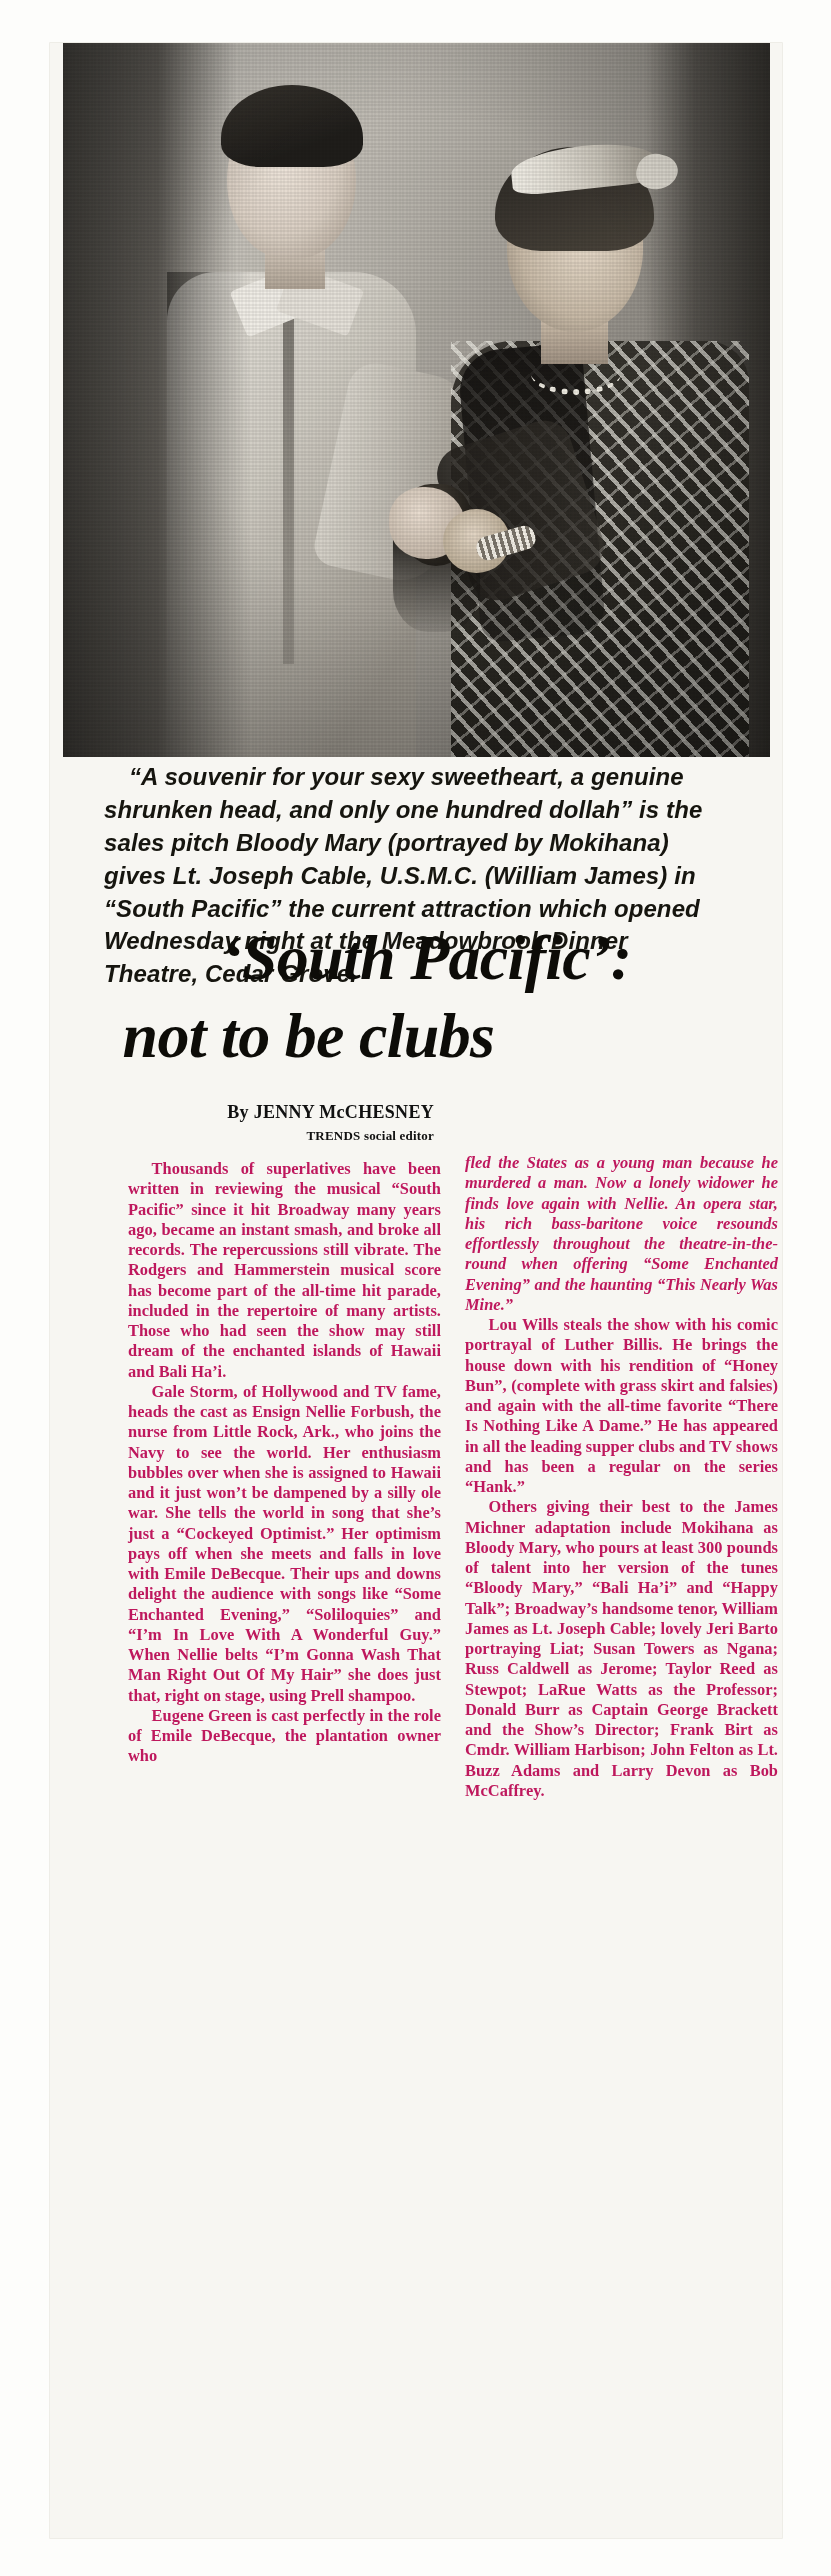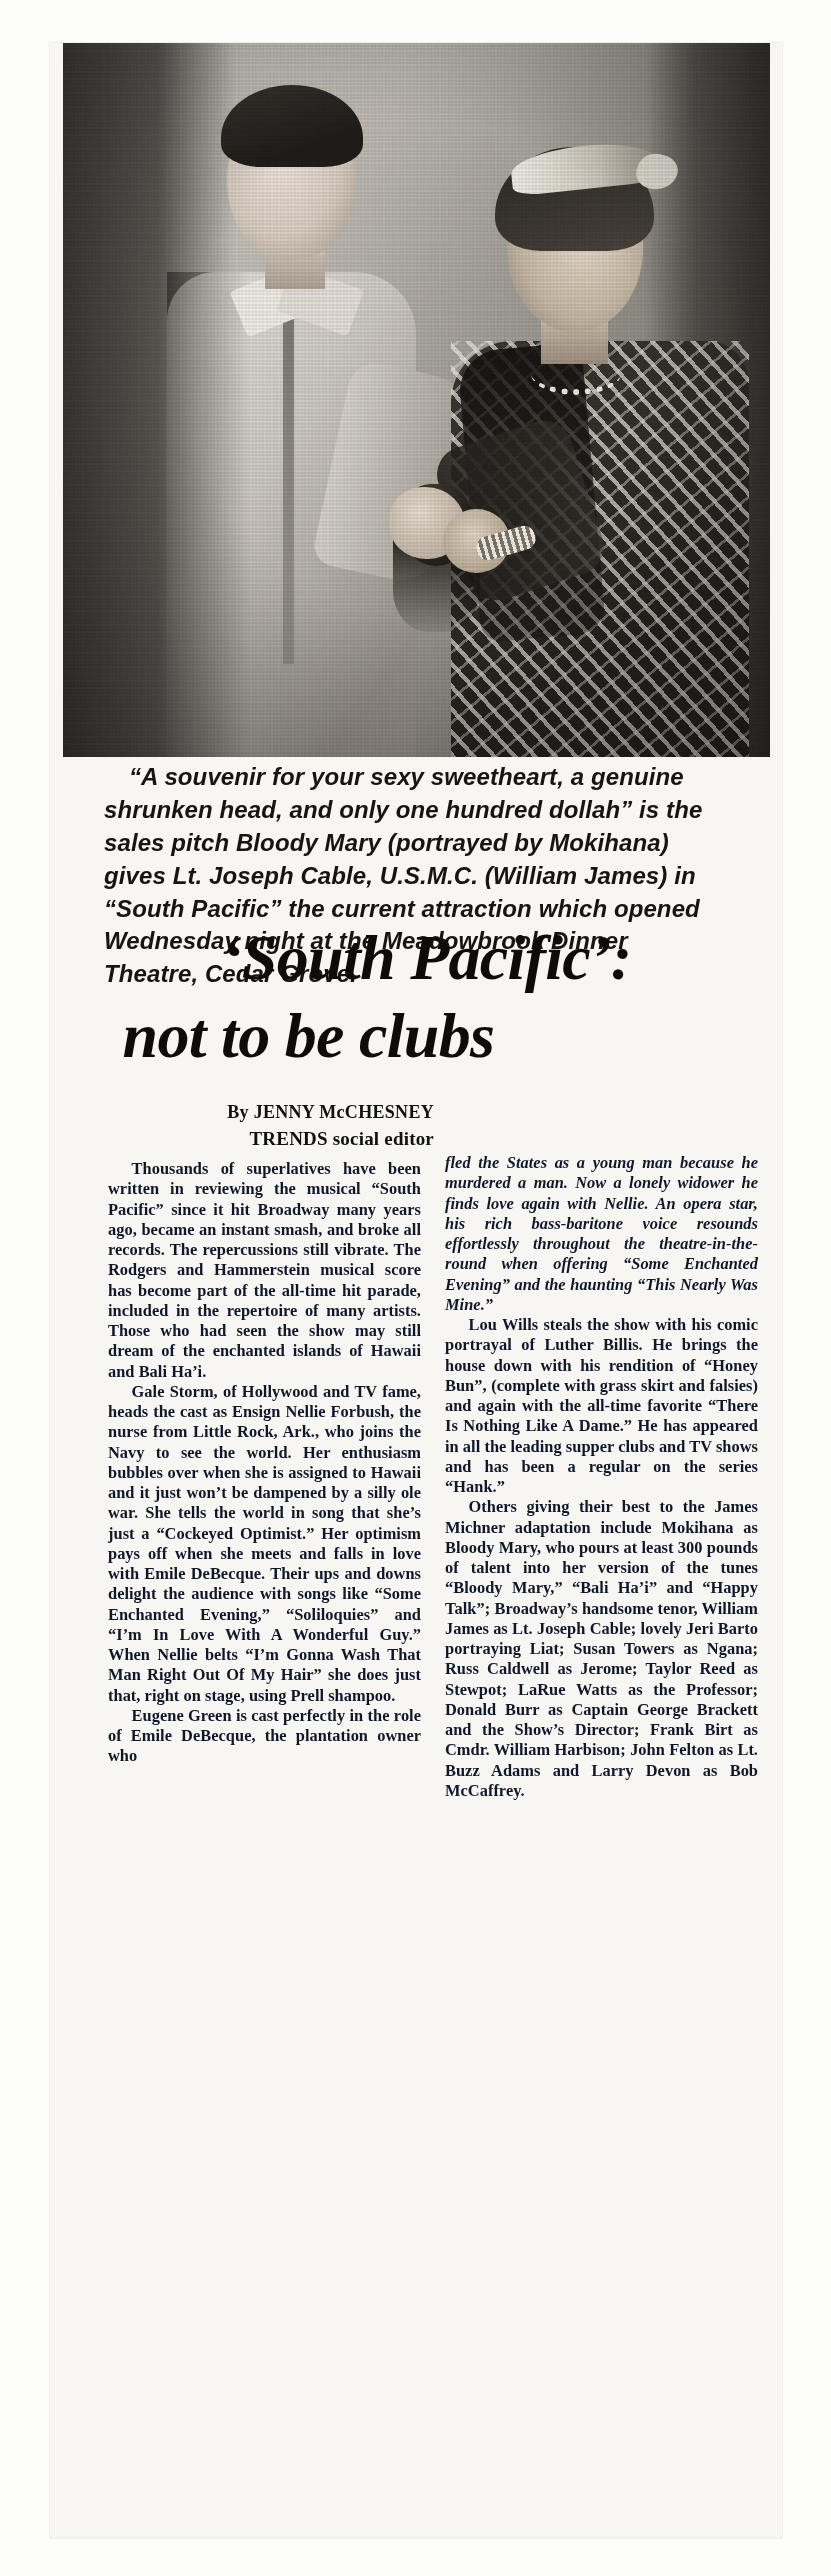--- a/index.html
+++ b/index.html
@@ -286,32 +286,33 @@
   .byline {
     position: absolute;
     left: 58px;
     top: 1059px;
     width: 326px;
     text-align: right;
     font-family: "Liberation Serif", serif;
     font-weight: 700;
   }
   .byline .b1 { font-size: 18px; letter-spacing: 0.3px; }
-  .byline .b2 { font-size: 19px; letter-spacing: 0.2px; margin-top: 4.9px; }
+  .byline .b2 { font-size: 13px; letter-spacing: 0.2px; margin-top: 4.9px; }
 
   
   .col {
     position: absolute;
     font-family: "Liberation Serif", serif;
     font-weight: 700;
     font-size: 16.4px;
     line-height: 1.235;
     text-align: justify;
-    color: #0f172a;
+    color: #be185d;
     letter-spacing: 0.03px;
+    margin-left: 20px;
   }
   .col p {
     margin: 0;
     text-indent: 23.6px;
   }
   .col p.noindent { text-indent: 0; font-style: italic; }
   .col-left {
     left: 58px;
     top: 1116px;
     width: 313px;

